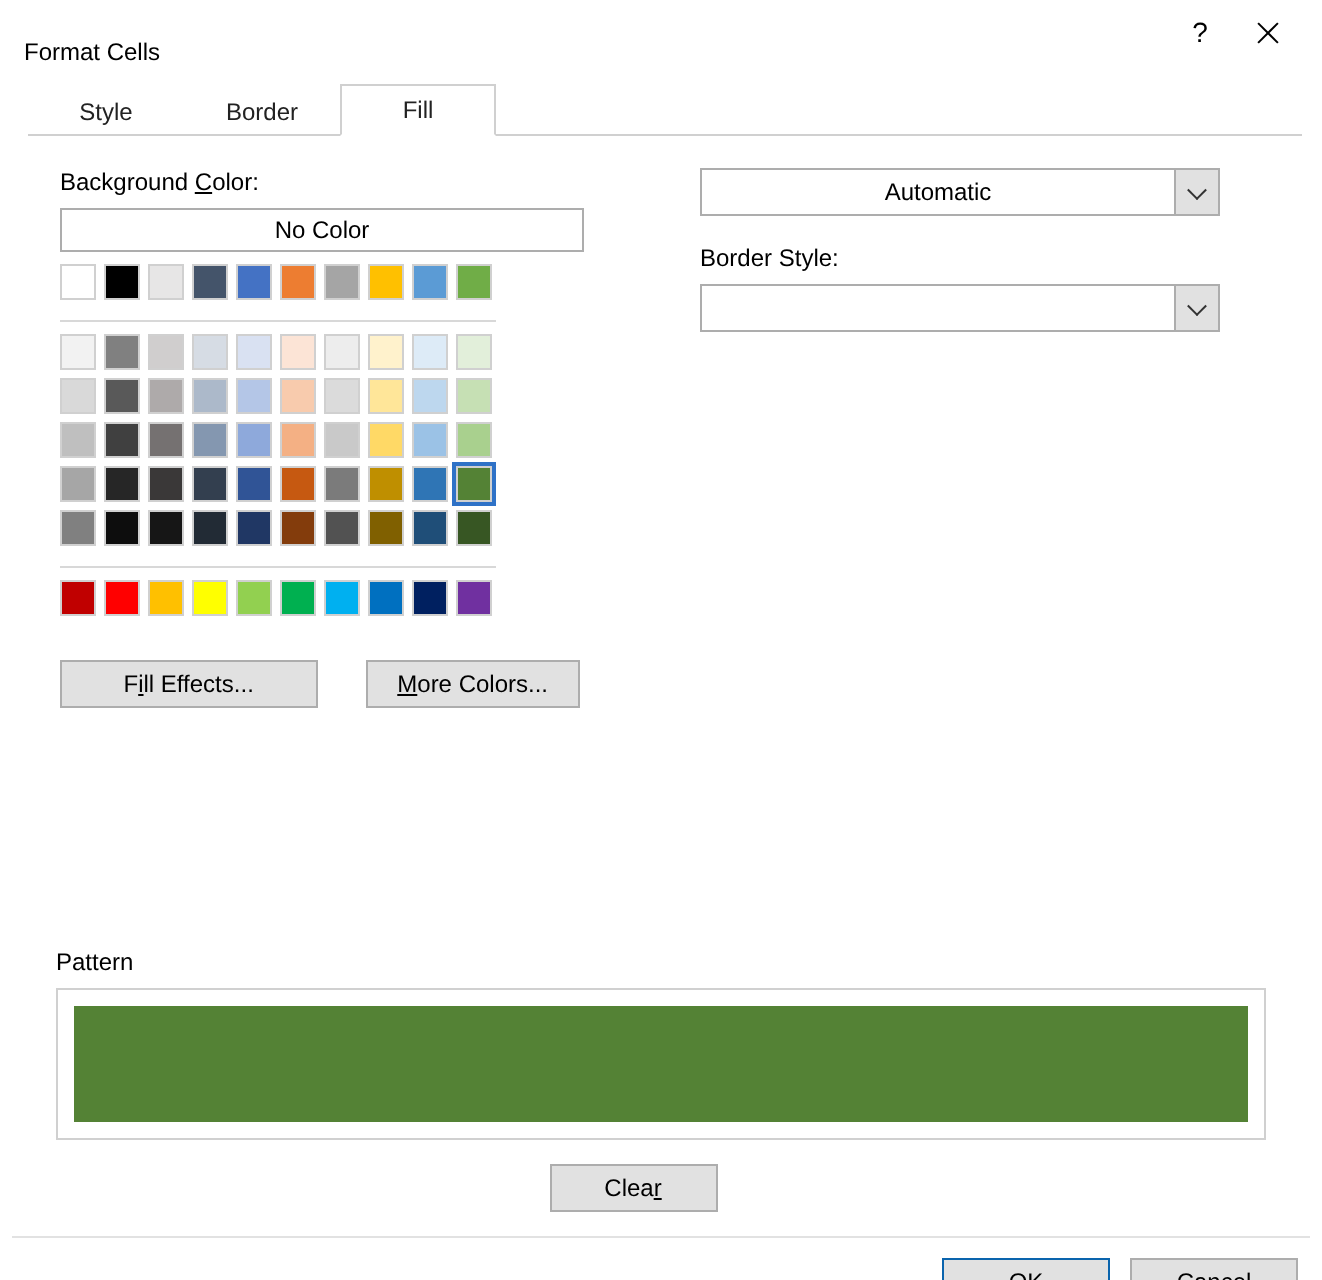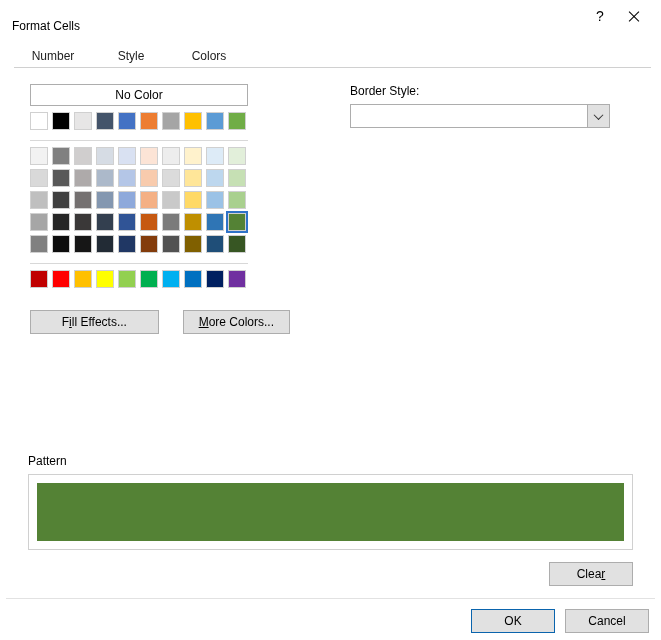--- a/index.html
+++ b/index.html
@@ -49,21 +49,21 @@
   .content {
     display: flex;
     padding: 16px 24px 0 30px;
     gap: 60px;
   }
   .left { width: 260px; }
   .right { flex: 1; }
   .section-label { margin-bottom: 6px; font-size: 12px; }
   .section-label .u { text-decoration: underline; }
   .no-color-btn {
-    width: 218px; height: 22px;
+    width: 262px; height: 22px;
     border: 1px solid #adadad;
     background: #fff;
     display: flex; align-items: center; justify-content: center;
     margin-bottom: 6px;
     font-size: 12px;
   }
   .swatch-grid {
     display: grid;
     grid-template-columns: repeat(10, 20px);
     grid-auto-rows: 20px;
@@ -112,21 +112,21 @@
     transform: rotate(45deg) translate(-1px,-1px);
   }
   .sample-area { padding: 0 28px; margin-top: 120px; }
   .sample-label { margin-bottom: 6px; font-size: 12px; }
   .sample-box {
     border: 1px solid #d0d0d0;
     padding: 8px;
     height: 76px;
   }
   .sample-fill { width: 100%; height: 100%; }
-  .footer-right { display:flex; justify-content:flex-end; padding: 12px 28px 0 0; }
+  .footer-right { display:flex; justify-content:center; padding: 12px 28px 0 0; }
   .btn-clear { width: 84px; }
   .footer-sep { border-top: 1px solid #e2e2e2; margin: 12px 6px 0 6px; }
   .dlg-buttons {
     display:flex; justify-content:flex-end; gap: 10px;
     padding: 10px 12px 0 0;
   }
   .btn-ok { width: 84px; border: 1px solid #0a64ad; background: #e1e1e1; }
   .btn-cancel { width: 84px; }
   .close-x::before, .close-x::after {
     content:""; position:absolute; width:14px; height:1px; background:#000;
@@ -140,27 +140,28 @@
 
 <div class="titlebar">
   <span class="title">Format Cells</span>
   <div class="tbtn">?</div>
   <div class="tbtn">
       <span class="close-x"></span>
     </div>
 </div>
 
 <div class="tabs">
-  <div class="tab">Number</div>
   <div class="tab">Style</div>
-  <div class="tab">Colors</div>
+  <div class="tab">Border</div>
+  <div class="tab active">Fill</div>
 </div>
 
 <div class="content">
   <div class="left">
+    <div class="section-label">Background <span class="u">C</span>olor:</div>
     <div class="no-color-btn">No Color</div>
 
     <div class="swatch-grid" id="theme-row">
         <div class="swatch" style="background: rgb(255, 255, 255);"></div>
         <div class="swatch" style="background: rgb(0, 0, 0);"></div>
         <div class="swatch" style="background: rgb(231, 230, 230);"></div>
         <div class="swatch" style="background: rgb(68, 84, 106);"></div>
         <div class="swatch" style="background: rgb(68, 114, 196);"></div>
         <div class="swatch" style="background: rgb(237, 125, 49);"></div>
         <div class="swatch" style="background: rgb(165, 165, 165);"></div>
@@ -235,20 +236,26 @@
         <div class="swatch" style="background: rgb(112, 48, 160);"></div>
       </div>
 
     <div class="btn-row">
       <button class="btn btn-fe">F<span class="u">i</span>ll Effects...</button>
       <button class="btn btn-mc"><span class="u">M</span>ore Colors...</button>
     </div>
   </div>
 
   <div class="right">
+    <div class="combo">
+      <span class="val">Automatic</span>
+      <span class="arrow">
+          <span class="chev"></span>
+        </span>
+    </div>
     <div class="section-label">Border Style:</div>
     <div class="combo">
       <span class="val"></span>
       <span class="arrow">
           <span class="chev"></span>
         </span>
     </div>
   </div>
 </div>
 

